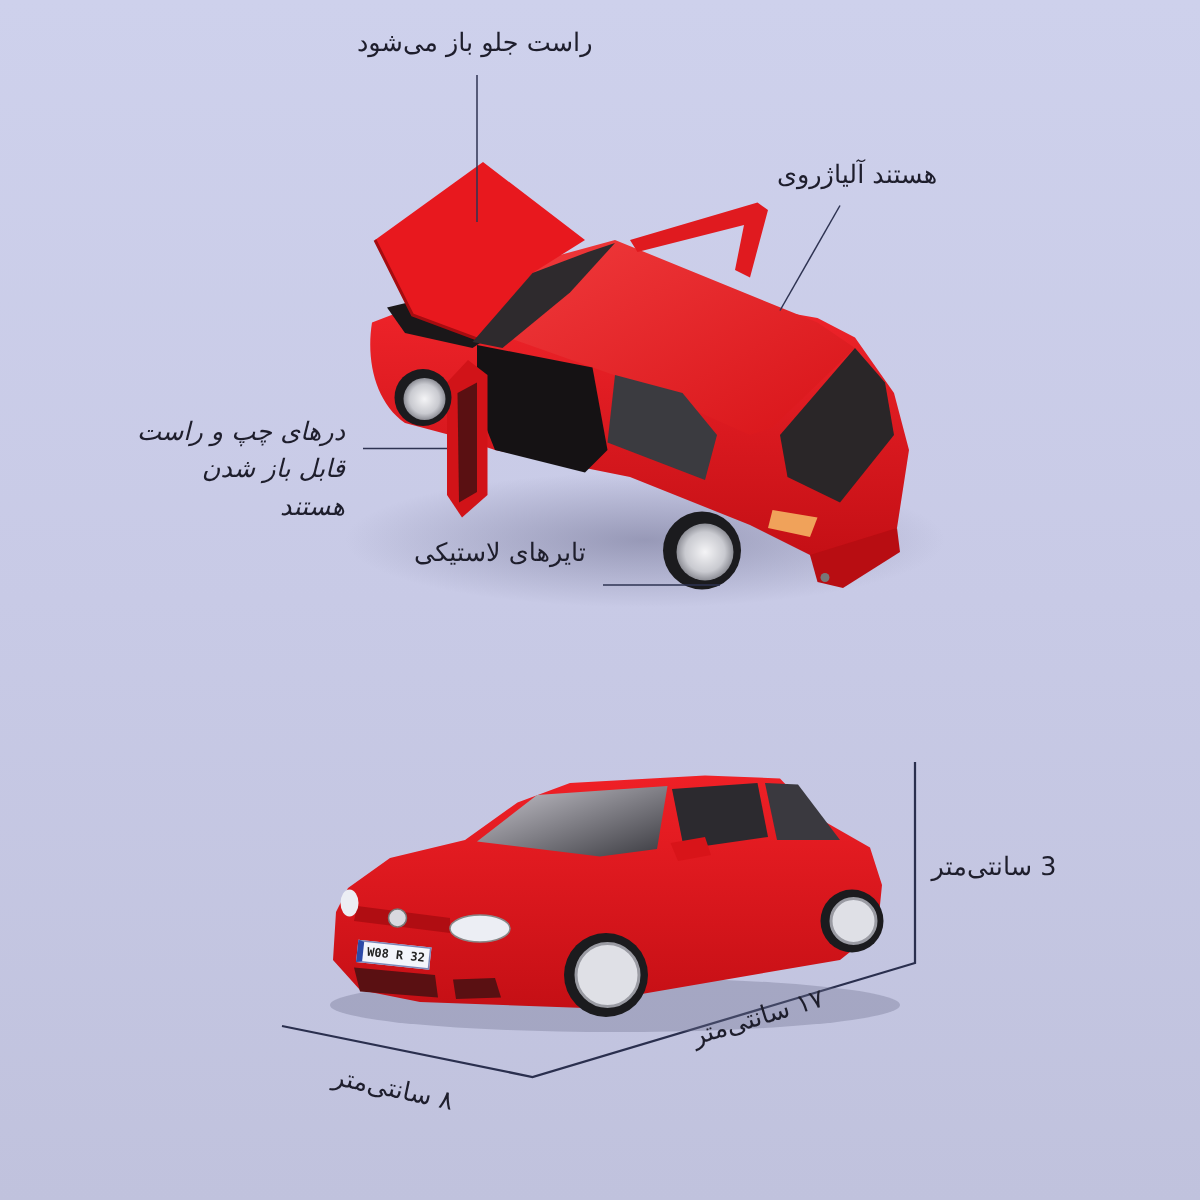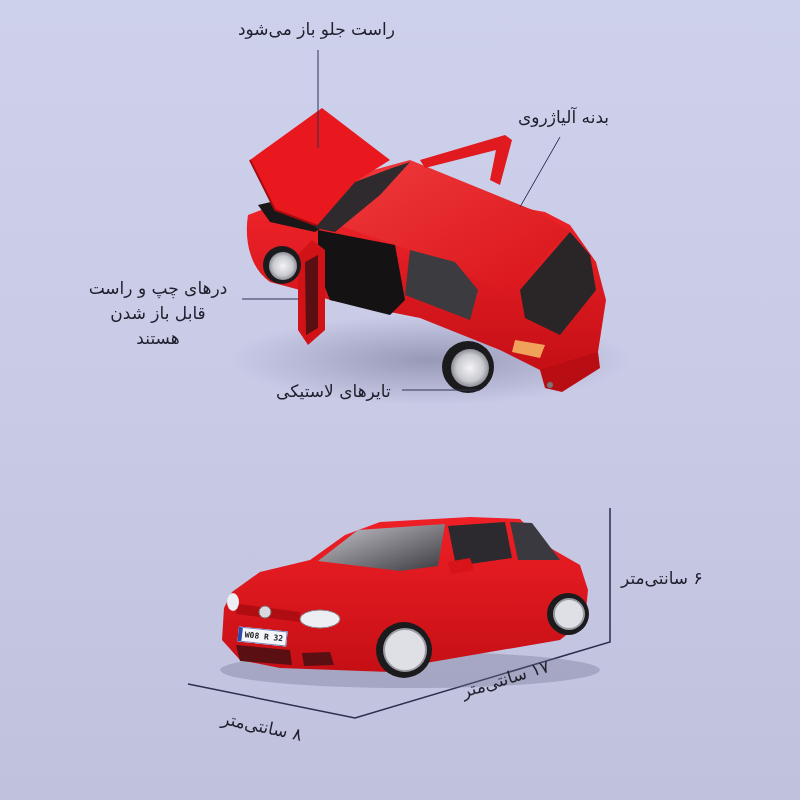--- a/index.html
+++ b/index.html
@@ -6,21 +6,21 @@
     body {
       width: 800px; height: 800px; overflow: hidden; position: relative;
       background: linear-gradient(180deg, #ced1ec 0%, #c8cae6 50%, #c0c2dd 100%);
       font-family: "DejaVu Sans", sans-serif;
       color: #1c1c2a;
     }
     .label {
       position: absolute; direction: rtl; white-space: nowrap;
       font-size: 17px; line-height: 24px; color: #1e1e2c;
     }
-    .label.multi { white-space: pre-line; text-align: center; line-height: 25px; }
+    .label.multi { white-space: pre-line; text-align: right; line-height: 25px; font-style: italic; }
     svg.layer { position: absolute; left: 0; top: 0; }
     .plate {
       position: absolute; left: 238px; top: 629px; width: 44px; height: 13px;
       background: #f3f5fb; border: 1px solid #7b87b8; border-left: 4px solid #2c4aa8;
       font-size: 8px; line-height: 13px; font-weight: bold; color: #222; text-align: center;
       transform: rotate(6deg); font-family: "DejaVu Sans Mono", monospace;
     }
   </style>
 </head>
 <body>
@@ -81,24 +81,24 @@
   <path d="M540,370 L598,352 L600,368 L562,392 L545,388 Z" fill="#b80d12"></path>
   <circle cx="550" cy="385" r="3" fill="#777"></circle>
 
   <line x1="318" y1="50" x2="318" y2="148" stroke="#2e3352" stroke-width="1"></line>
   <line x1="560" y1="137" x2="520" y2="207" stroke="#2e3352" stroke-width="1"></line>
   <line x1="242" y1="299" x2="298" y2="299" stroke="#2e3352" stroke-width="1"></line>
   <line x1="402" y1="390" x2="480" y2="390" stroke="#2e3352" stroke-width="1"></line>
 </svg>
 
 <div class="label" style="left:238px; top:17px;">راست جلو باز می‌شود</div>
-<div class="label" style="left:518px; top:105px;">بدنه آلیاژروی</div>
+<div class="label" style="left:518px; top:105px;">هستند آلیاژروی</div>
 <div class="label multi" style="left:86px; top:276px; width:144px;">درهای چپ و راست
 قابل باز شدن هستند</div>
-<div class="label" style="left:276px; top:379px;">تایرهای لاستیکی</div>
+<div class="label" style="left:276px; top:357px;">تایرهای لاستیکی</div>
 
 <svg class="layer" width="800" height="800" viewBox="0 0 800 800">
   <defs>
     <linearGradient id="redSide" x1="0" y1="0" x2="0" y2="1">
       <stop offset="0" stop-color="#ef2026"></stop>
       <stop offset="1" stop-color="#c50f15"></stop>
     </linearGradient>
     <linearGradient id="glass" x1="0" y1="0" x2="1" y2="1">
       <stop offset="0" stop-color="#c9c7cf"></stop>
       <stop offset="1" stop-color="#3a3a40"></stop>
@@ -128,15 +128,15 @@
   <path d="M302,653 L330,652 L334,665 L304,666 Z" fill="#5a1012"></path>
 
   <circle cx="404" cy="650" r="28" fill="#1b1b1e"></circle>
   <circle cx="405" cy="650" r="21" fill="#dfe0e6" stroke="#9a9ba3" stroke-width="2"></circle>
   <circle cx="568" cy="614" r="21" fill="#1b1b1e"></circle>
   <circle cx="569" cy="614" r="15" fill="#dfe0e6" stroke="#9a9ba3" stroke-width="2"></circle>
 </svg>
 
 <div class="plate">W08 R 32</div>
 
-<div class="label" style="left:621px; top:566px;">۶ سانتی‌متر</div>
+<div class="label" style="left:621px; top:566px;">3 سانتی‌متر</div>
 <div class="label" style="left:462px; top:680px; transform: rotate(-17deg); transform-origin: left center;">۱۷ سانتی‌متر</div>
 <div class="label" style="left:222px; top:706px; transform: rotate(12deg); transform-origin: left center;">۸ سانتی‌متر</div>
 
 </body></html>

